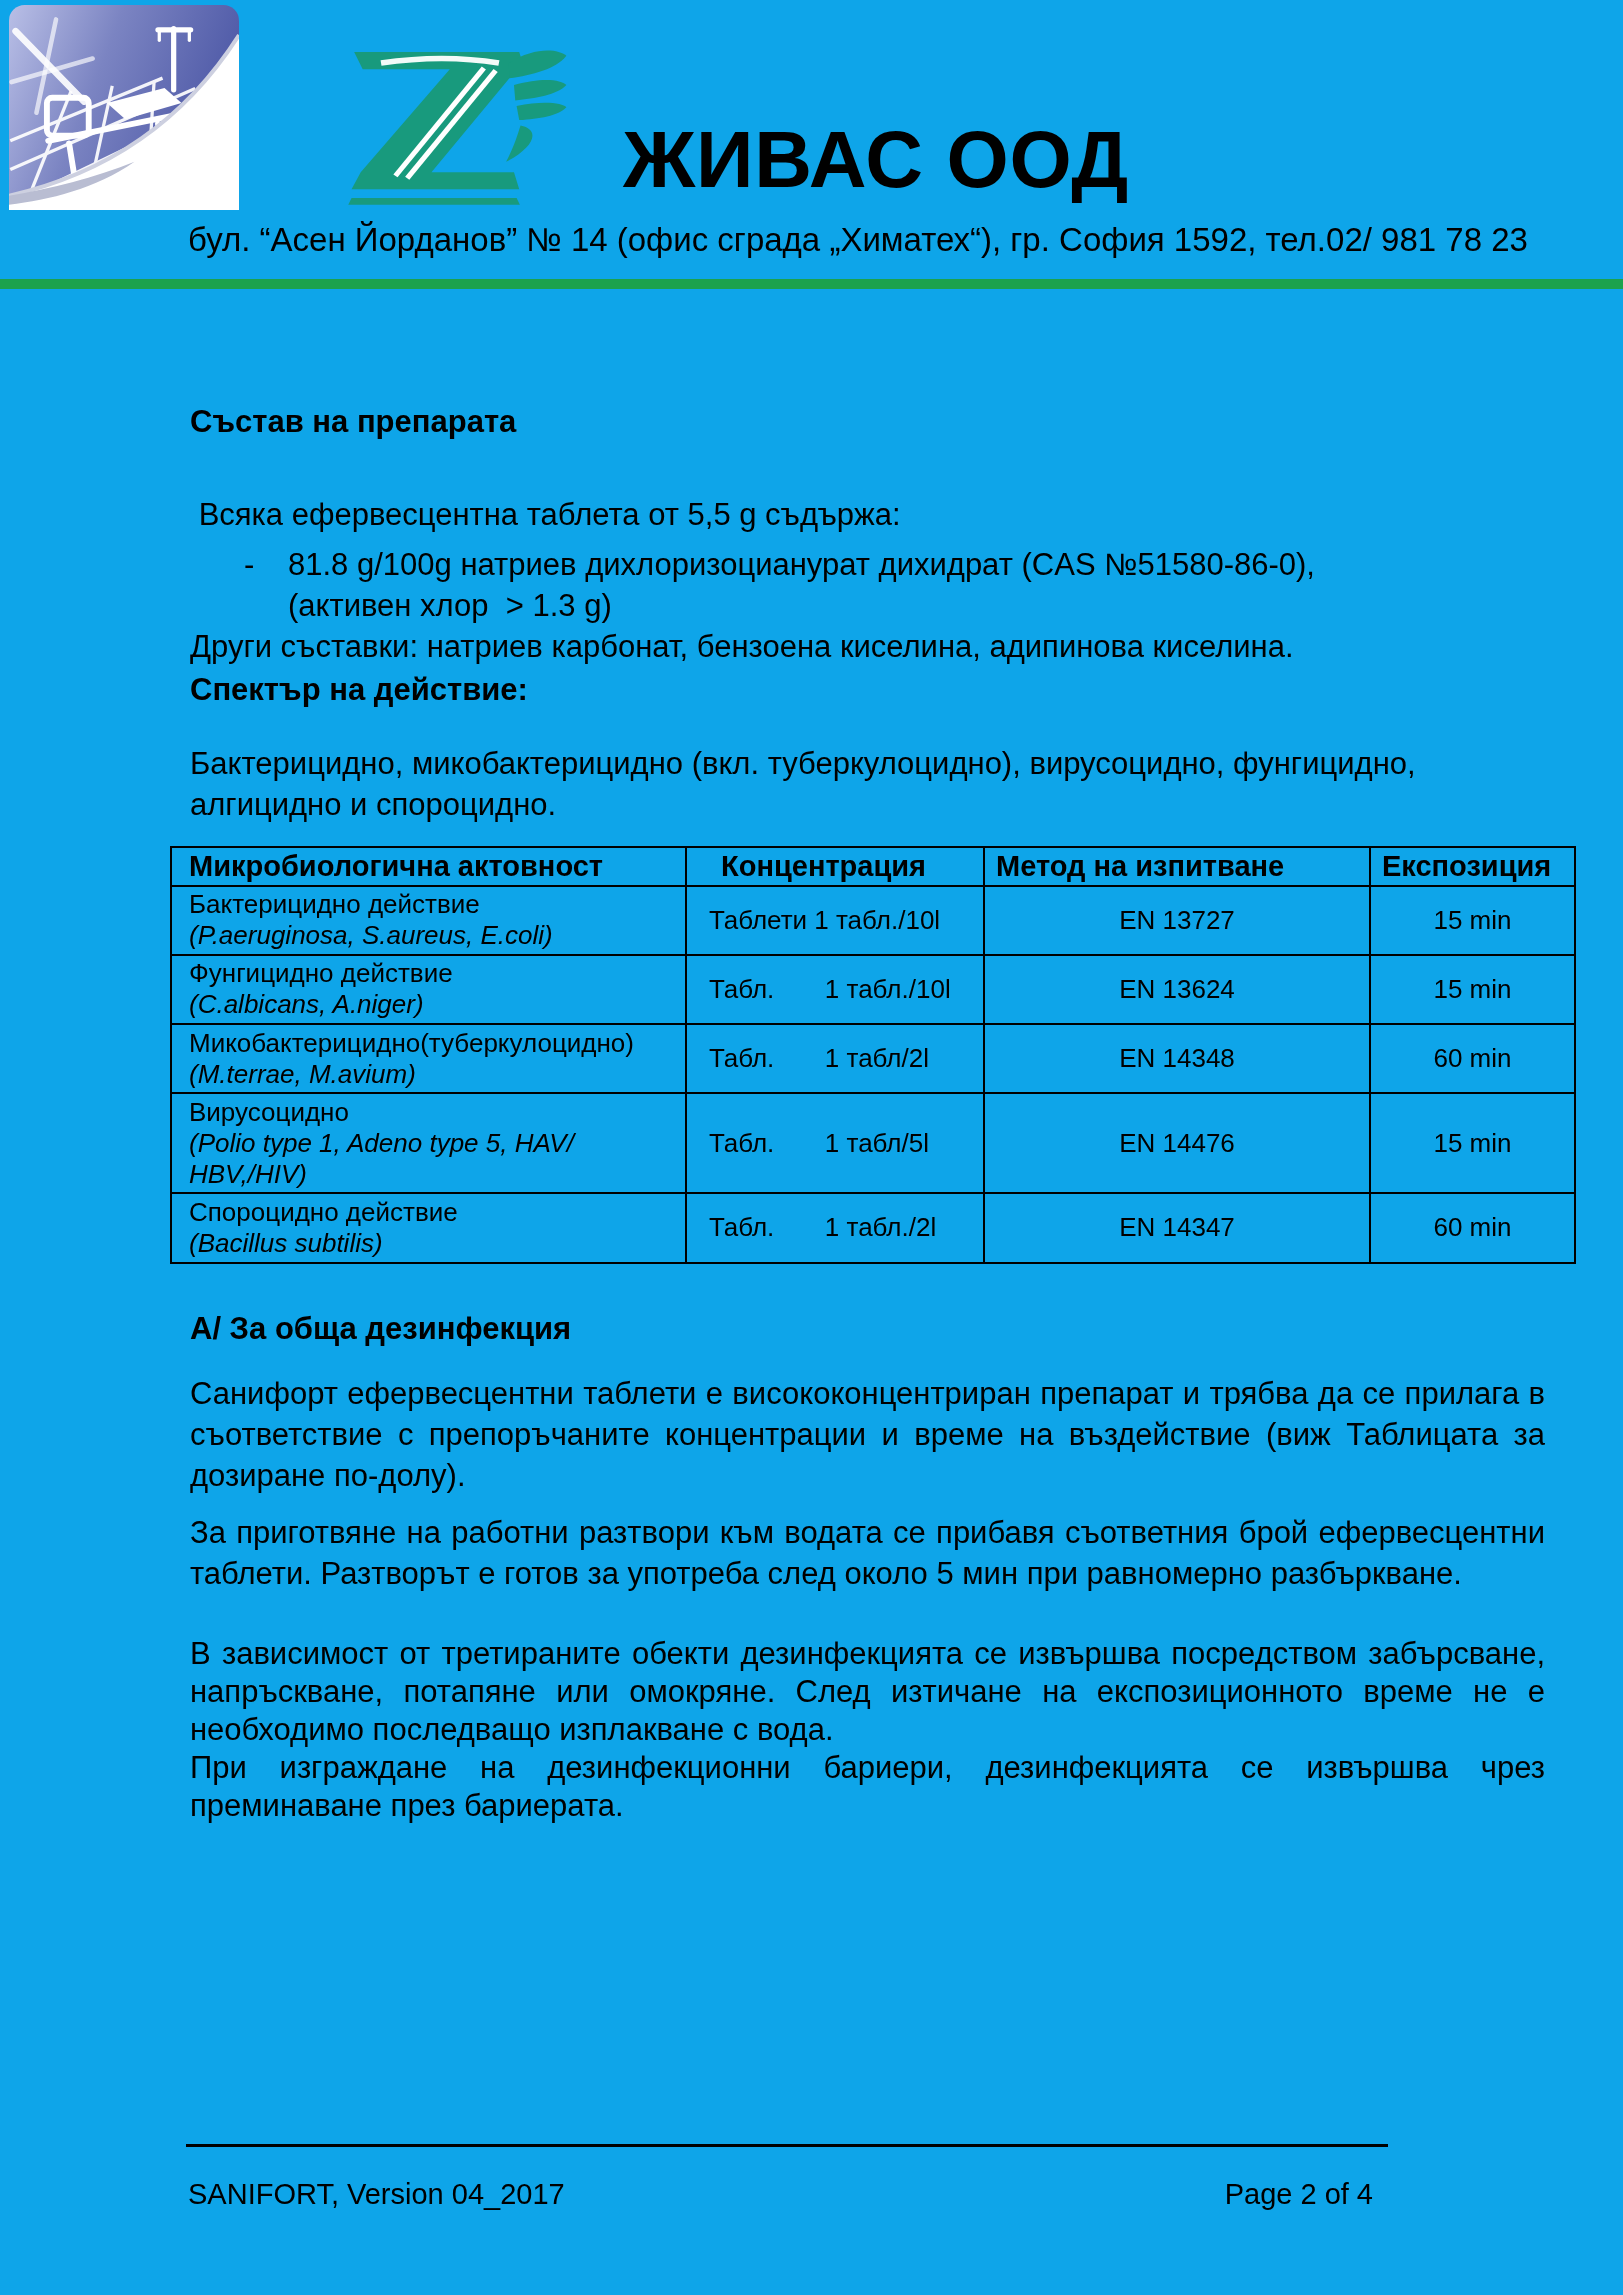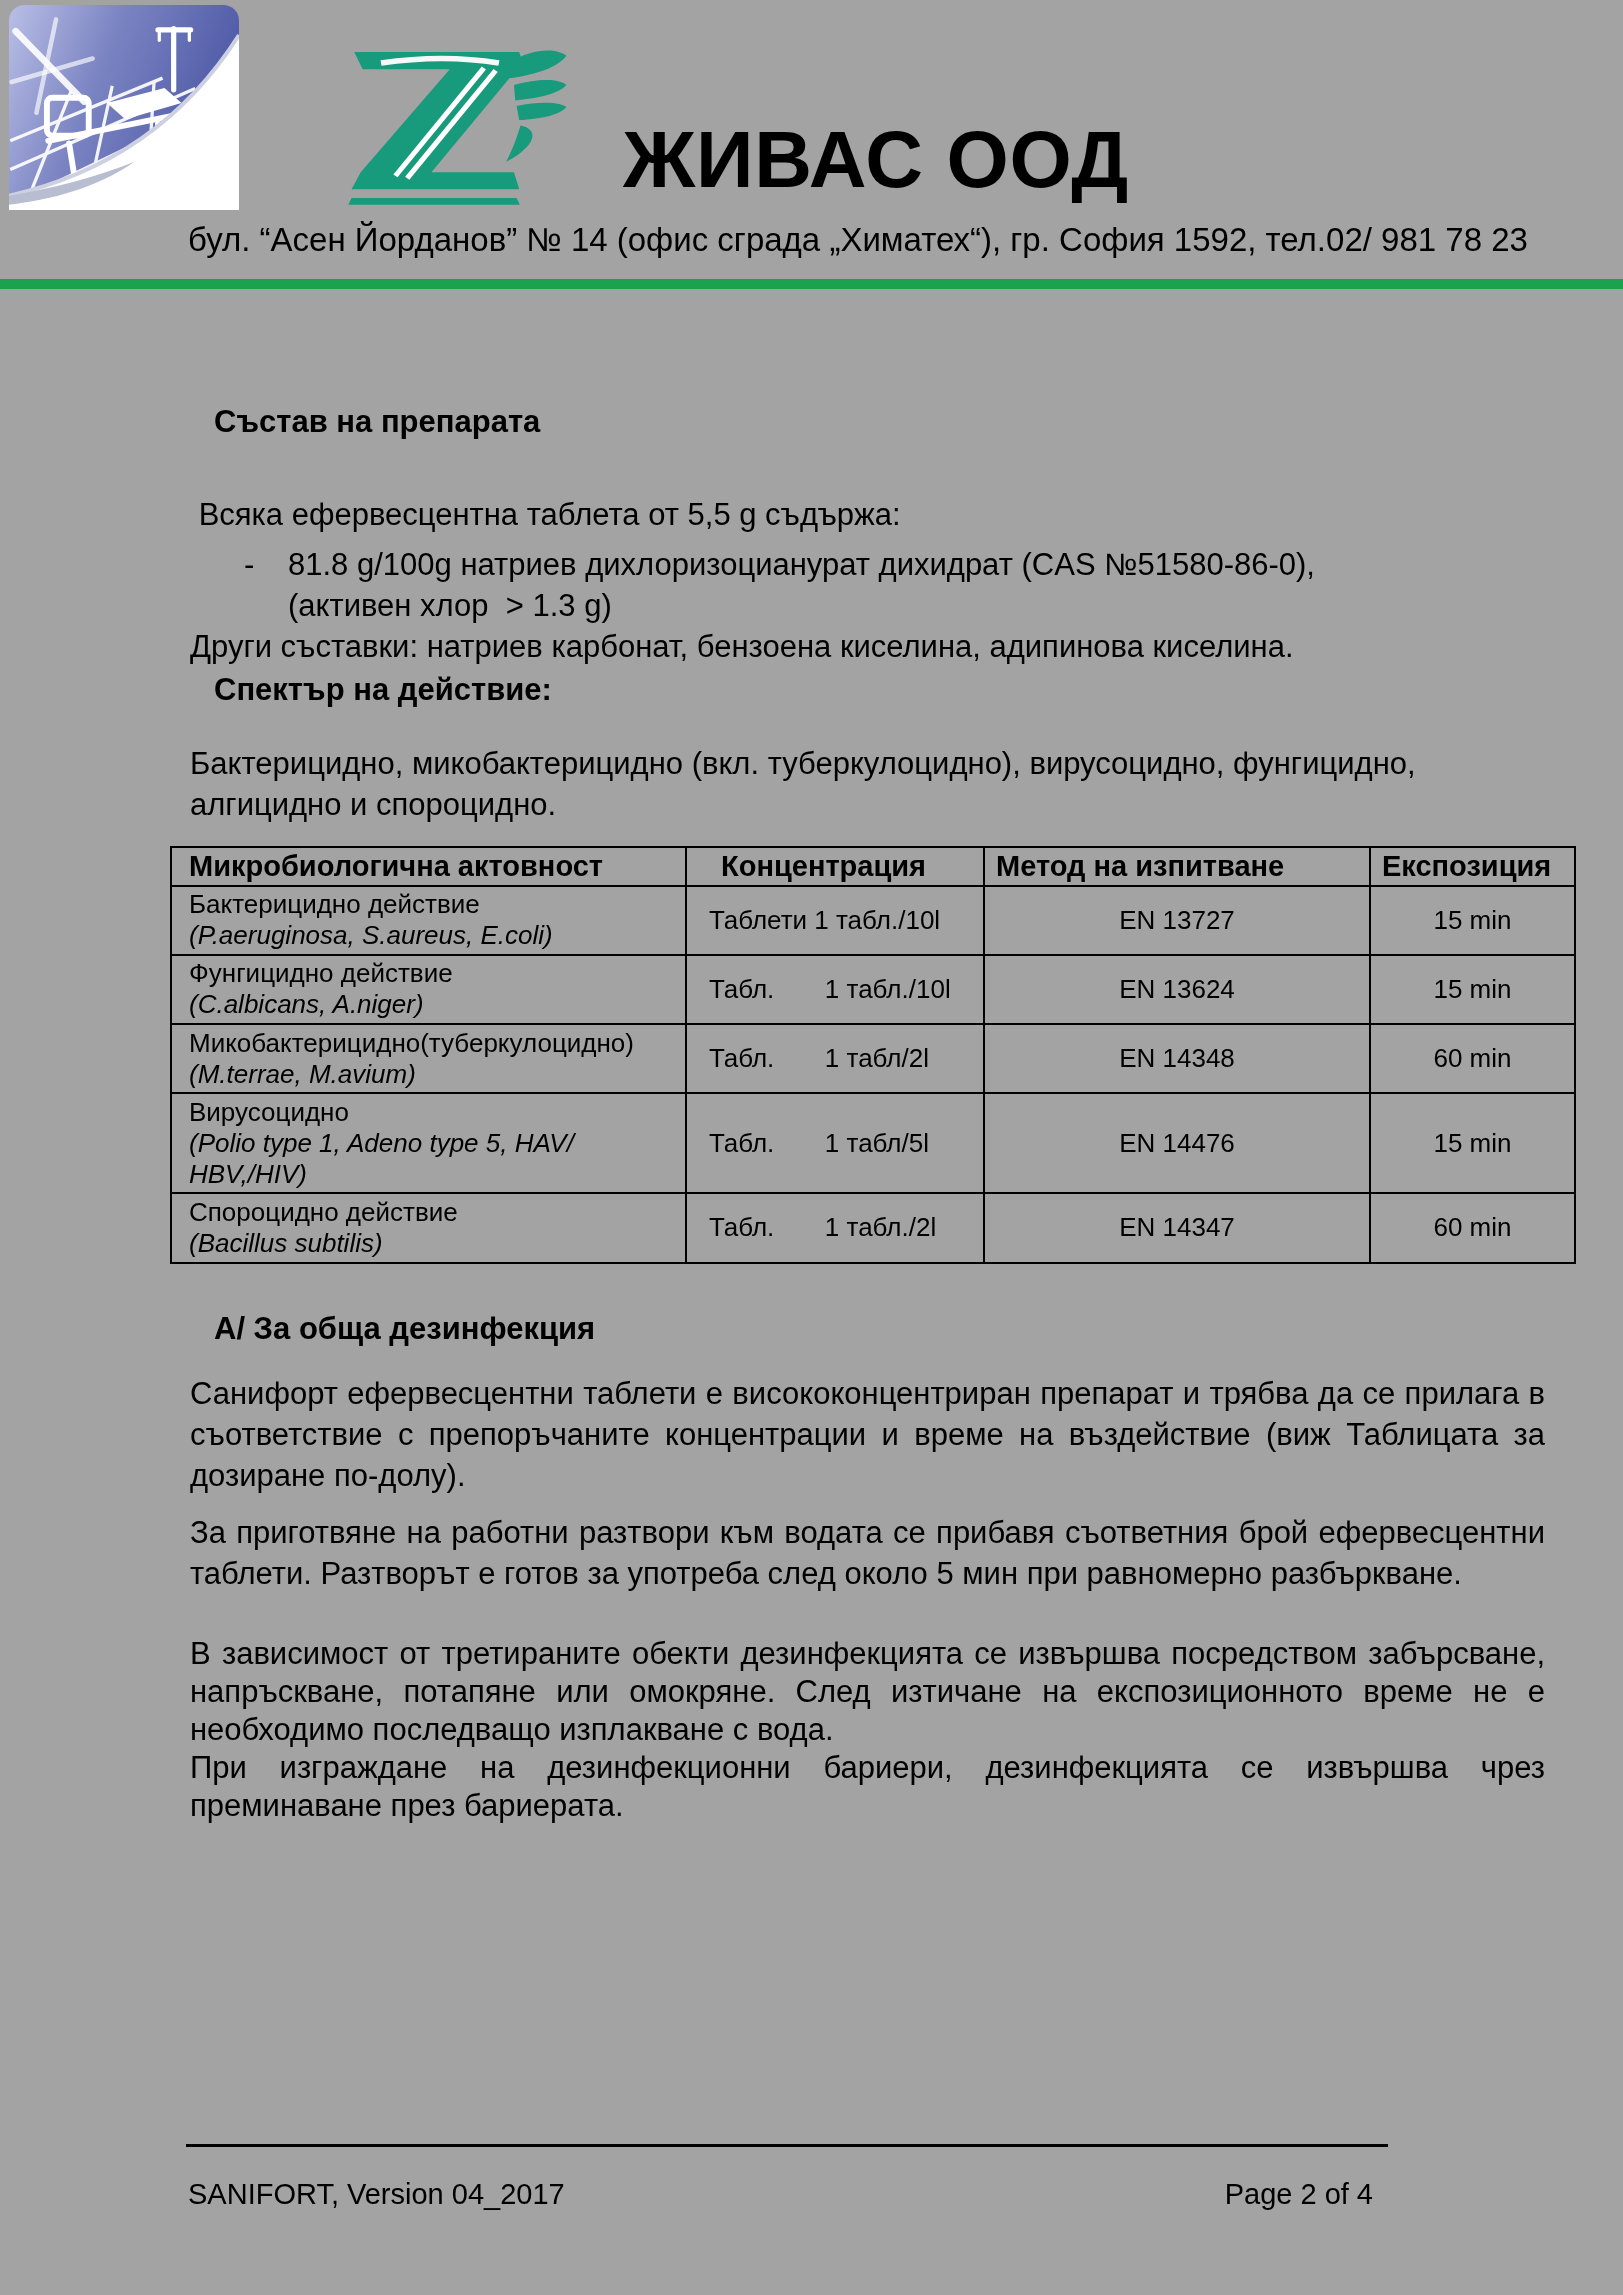--- a/index.html
+++ b/index.html
@@ -1,39 +1,39 @@
 <!DOCTYPE html>
 <html style="font-size:10.5px"><head>
 <meta charset="utf-8">
 <style>
   html,body{margin:0;padding:0;background:#888;}
   .page{
     position:relative;
     width:1623px;height:2295px;
-    background:#a3a3a3;
+    background:#0ea5e9;
     overflow:hidden;
     font-family:"Liberation Sans","DejaVu Sans",sans-serif;
     color:#000;
   }
   .abs{position:absolute;}
   
   .logo-art{left:9.2px;top:5.2px;width:230px;height:205px;}
   .zf-logo{left:345px;top:25px;width:224px;height:184px;}
   .company-name{
     left:623px;top:120px;
     font-size:80px;font-weight:bold;line-height:80px;
     letter-spacing:0.7px;white-space:nowrap;
   }
   .company-address{
     left:188px;top:221px;
     font-size:33px;line-height:38px;white-space:nowrap;
   }
   .accent-bar{left:0;top:279px;width:1623px;height:9.8px;background:#1ca24d;}
   
-  .h2{font-size:31px;font-weight:bold;line-height:38px;margin-left:24px;}
+  .h2{font-size:31px;font-weight:bold;line-height:38px;}
   .body-text{font-size:31px;line-height:41px;}
   .pre{white-space:pre-wrap;}
   .w{width:1355px;}
   .just{text-align:justify;}
   .sec-comp-title{left:190px;top:403px;}
   .comp-intro{left:190px;top:494px;}
   .comp-bullet{left:244px;top:544px;width:1302px;}
   .comp-bullet .dash{display:inline-block;width:44px;vertical-align:top;}
   .comp-bullet .btext{display:inline-block;vertical-align:top;max-width:1243px;}
   .comp-other{left:190px;top:626px;}

